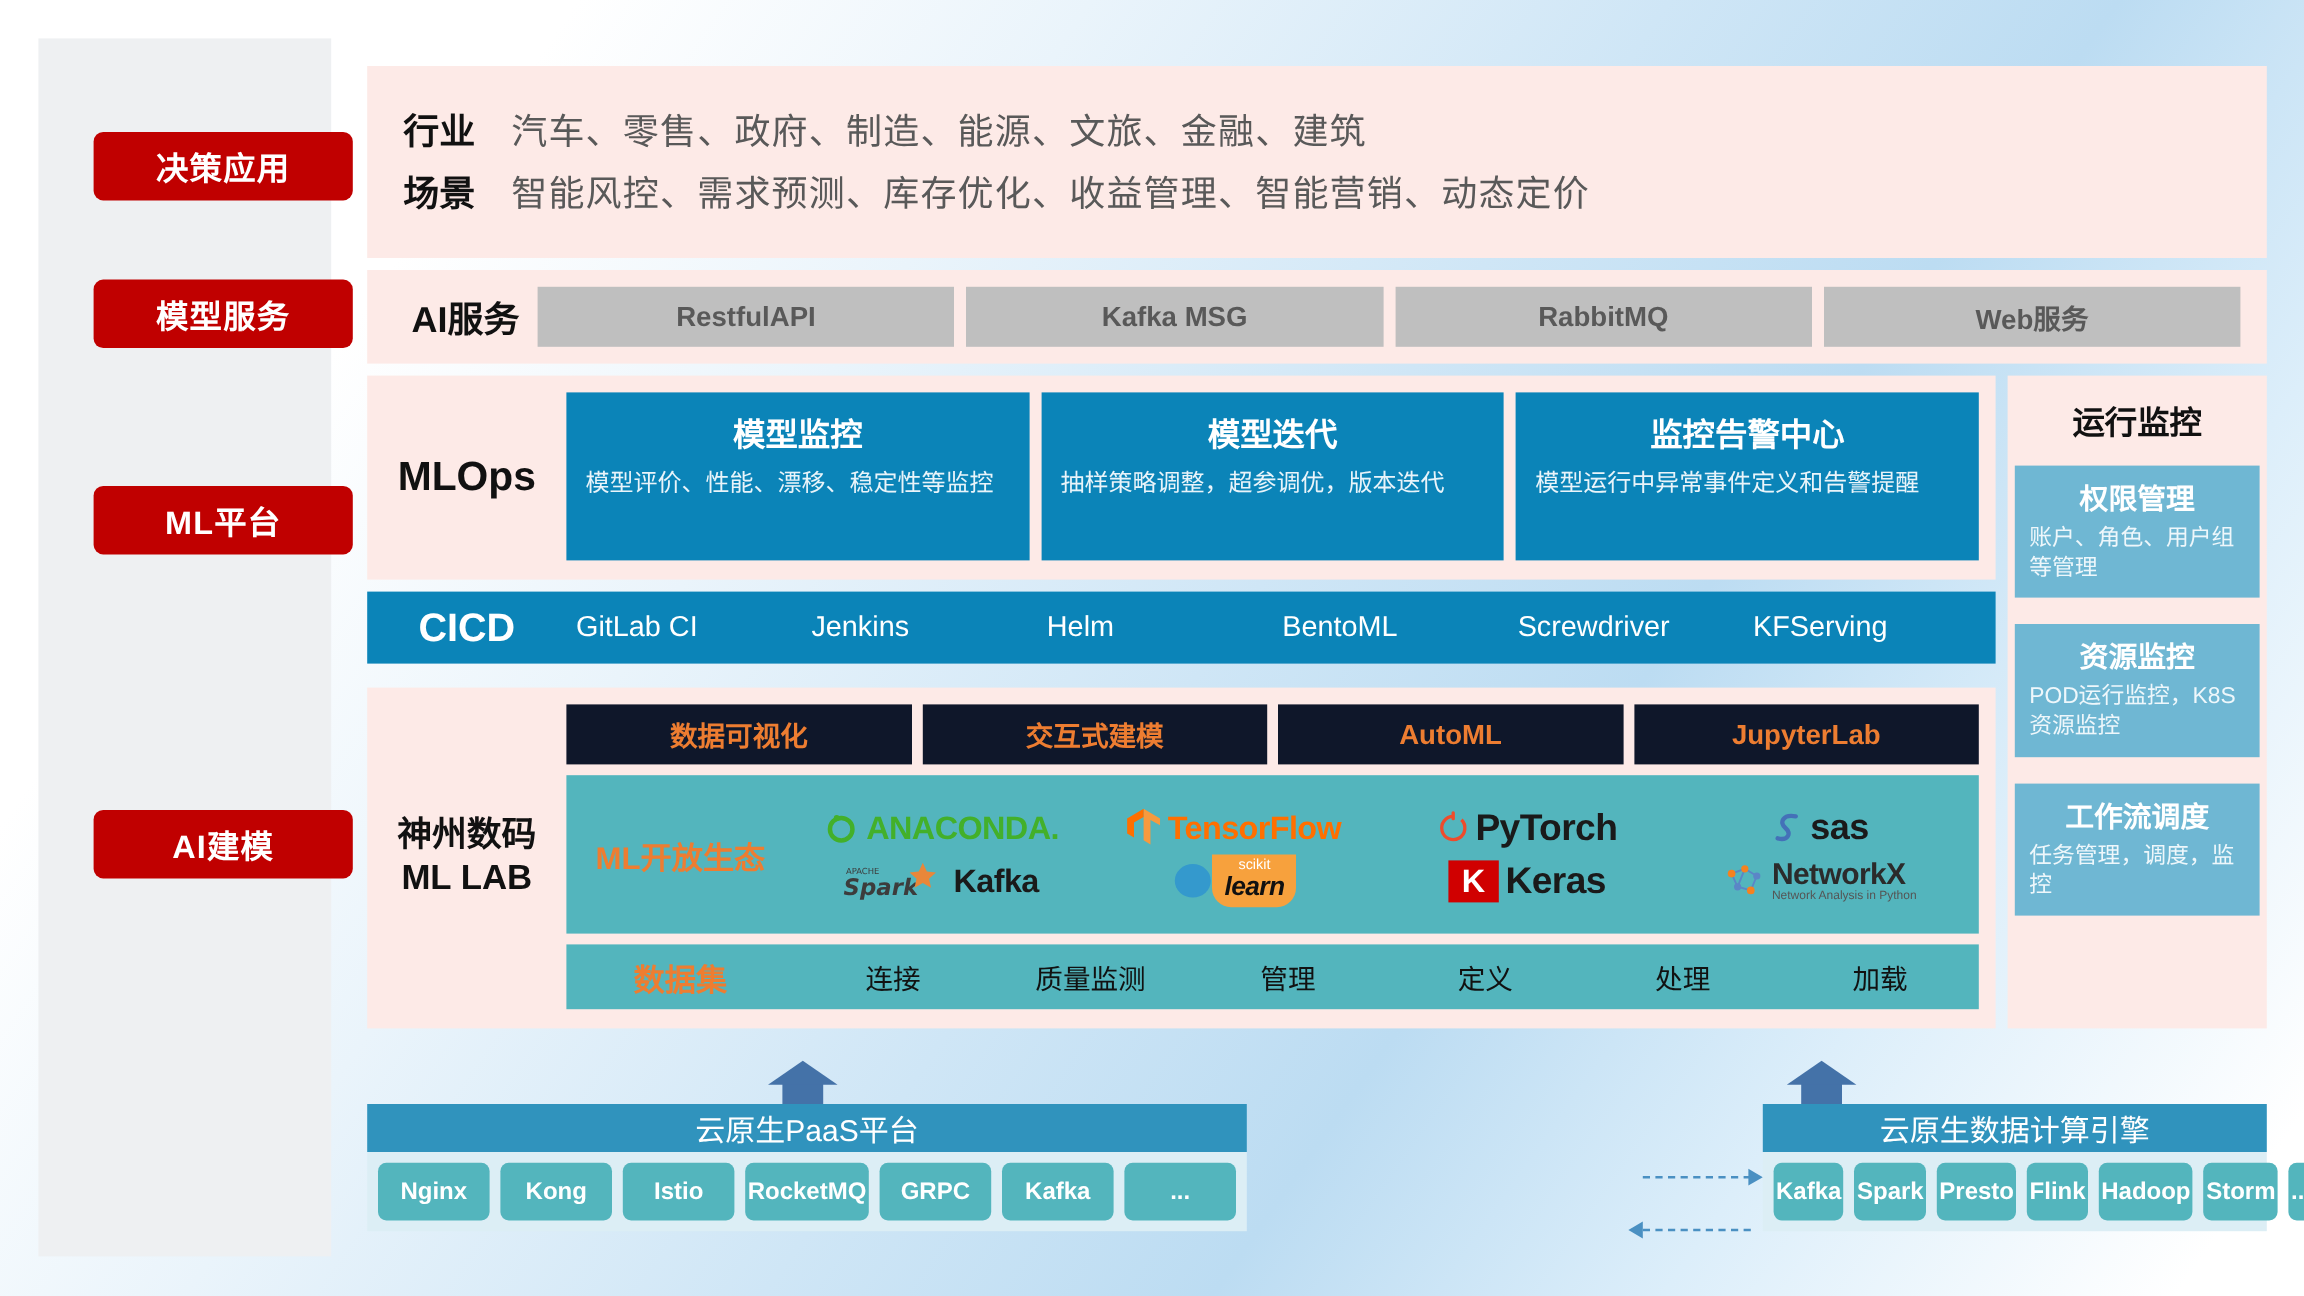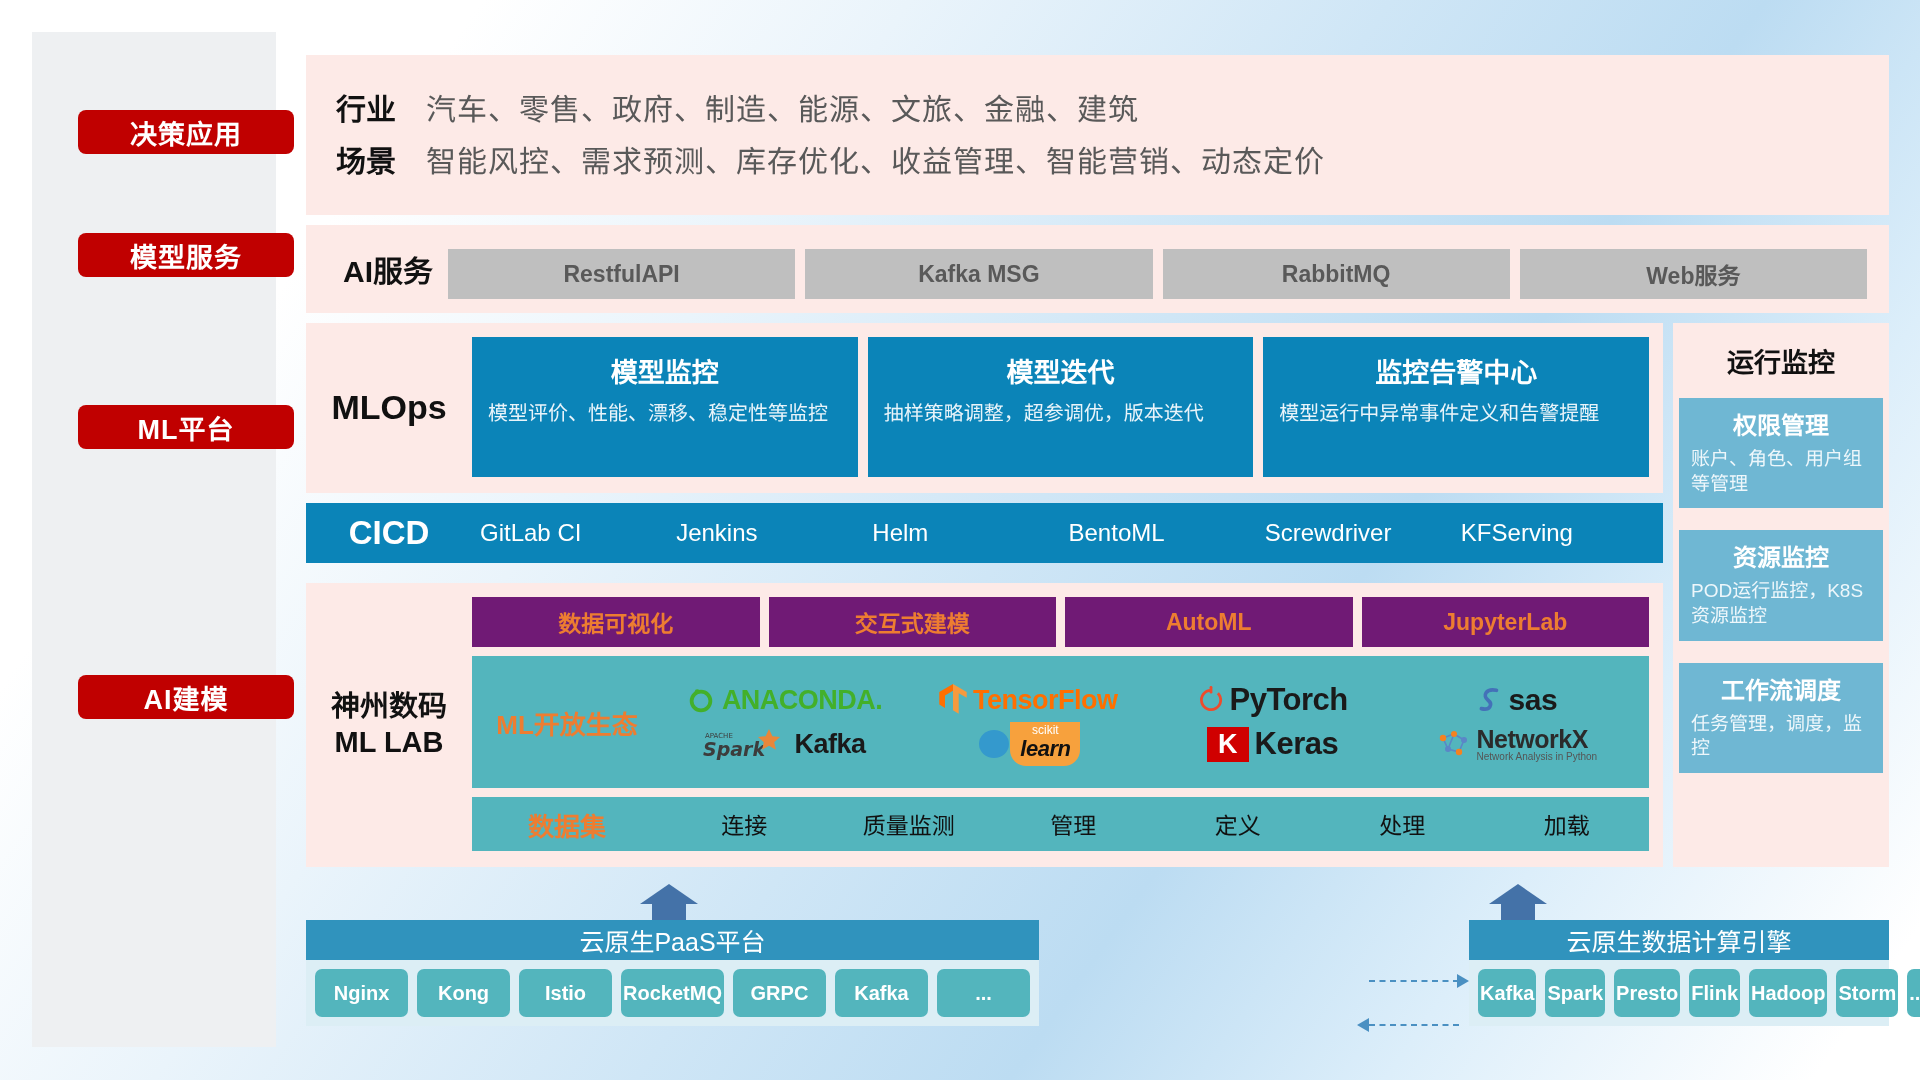--- a/index.html
+++ b/index.html
@@ -8,40 +8,40 @@
     font-family:"Liberation Sans","DejaVu Sans",sans-serif;
     background:linear-gradient(125deg,#ffffff 0%,#ffffff 18%,#eaf4fb 34%,#cfe6f6 52%,#bcdcf2 66%,#dceefa 80%,#ffffff 96%);
     position:relative;
   }
   
   #rail{
     position:absolute;left:32px;top:32px;width:244px;height:1015px;
     background:#eef0f2;
   }
   .layer-chip{
-    position:absolute;left:46px;width:216px;height:44px;
+    position:absolute;left:46px;width:216px;height:57px;
     background:#c00000;border-radius:8px;color:#fff;
     font-size:27px;font-weight:bold;letter-spacing:1px;
     display:flex;align-items:center;justify-content:center;
   }
   
   #main{position:absolute;left:306px;top:55px;width:1583px;}
   .band{background:#fdeae7;}
   .band + .band{margin-top:10px;}
 
   
   #app-band{padding:22px 0 26px 0;}
   .app-row{display:flex;align-items:center;margin:8px 0;}
   .app-key{width:120px;text-align:center;font-size:30px;font-weight:bold;color:#111;flex:none;}
   .app-val{font-size:30px;color:#595959;letter-spacing:1px;}
 
   
   #svc-band{display:flex;align-items:center;padding:14px 22px;}
   .svc-title{width:120px;text-align:center;font-size:30px;font-weight:bold;color:#111;flex:none;}
-  .svc-list{display:flex;gap:10px;flex:1;margin-top:10px;}
+  .svc-list{display:flex;gap:10px;flex:1;}
   .svc-chip{
     flex:1;height:50px;background:#bfbfbf;color:#595959;
     font-size:23px;font-weight:bold;display:flex;align-items:center;justify-content:center;
   }
 
   
   #mid-wrap{display:flex;gap:10px;margin-top:10px;align-items:stretch;}
   #mlops-col{flex:1;display:flex;flex-direction:column;gap:10px;}
   #mlops-band{background:#fdeae7;display:flex;align-items:center;padding:14px 14px 16px 0;}
   .mlops-title{width:166px;text-align:center;font-size:34px;font-weight:bold;color:#111;flex:none;}
@@ -61,21 +61,21 @@
     flex:1;color:#fff;font-size:24px;line-height:1.15;
     padding-left:8px;max-height:58px;overflow:hidden;word-break:break-word;
   }
 
   
   #lab-band{background:#fdeae7;display:flex;align-items:center;padding:14px 14px 16px 0;margin-top:10px;}
   .lab-title{width:166px;text-align:center;font-size:29px;font-weight:bold;color:#111;line-height:1.25;flex:none;}
   .lab-stack{flex:1;display:flex;flex-direction:column;gap:9px;}
   .lab-top{display:flex;gap:9px;}
   .lab-tool{
-    flex:1;height:50px;background:#701a75;color:#ed7d31;
+    flex:1;height:50px;background:#0f172a;color:#ed7d31;
     font-size:23px;font-weight:bold;display:flex;align-items:center;justify-content:center;
   }
   .eco{background:#53b5bd;display:flex;align-items:center;height:132px;}
   .eco-label{width:190px;text-align:center;color:#ed7d31;font-size:26px;font-weight:bold;flex:none;}
   .eco-logos{flex:1;display:grid;grid-template-columns:repeat(4,1fr);grid-template-rows:1fr 1fr;
              align-items:center;justify-items:center;padding-right:10px;}
   .logo{display:flex;align-items:center;gap:6px;}
   .logo-txt{font-size:27px;font-weight:600;letter-spacing:-0.5px;}
   .ds-row{background:#53b5bd;display:flex;align-items:center;height:54px;}
   .ds-label{width:190px;text-align:center;color:#ed7d31;font-size:26px;font-weight:bold;flex:none;}

